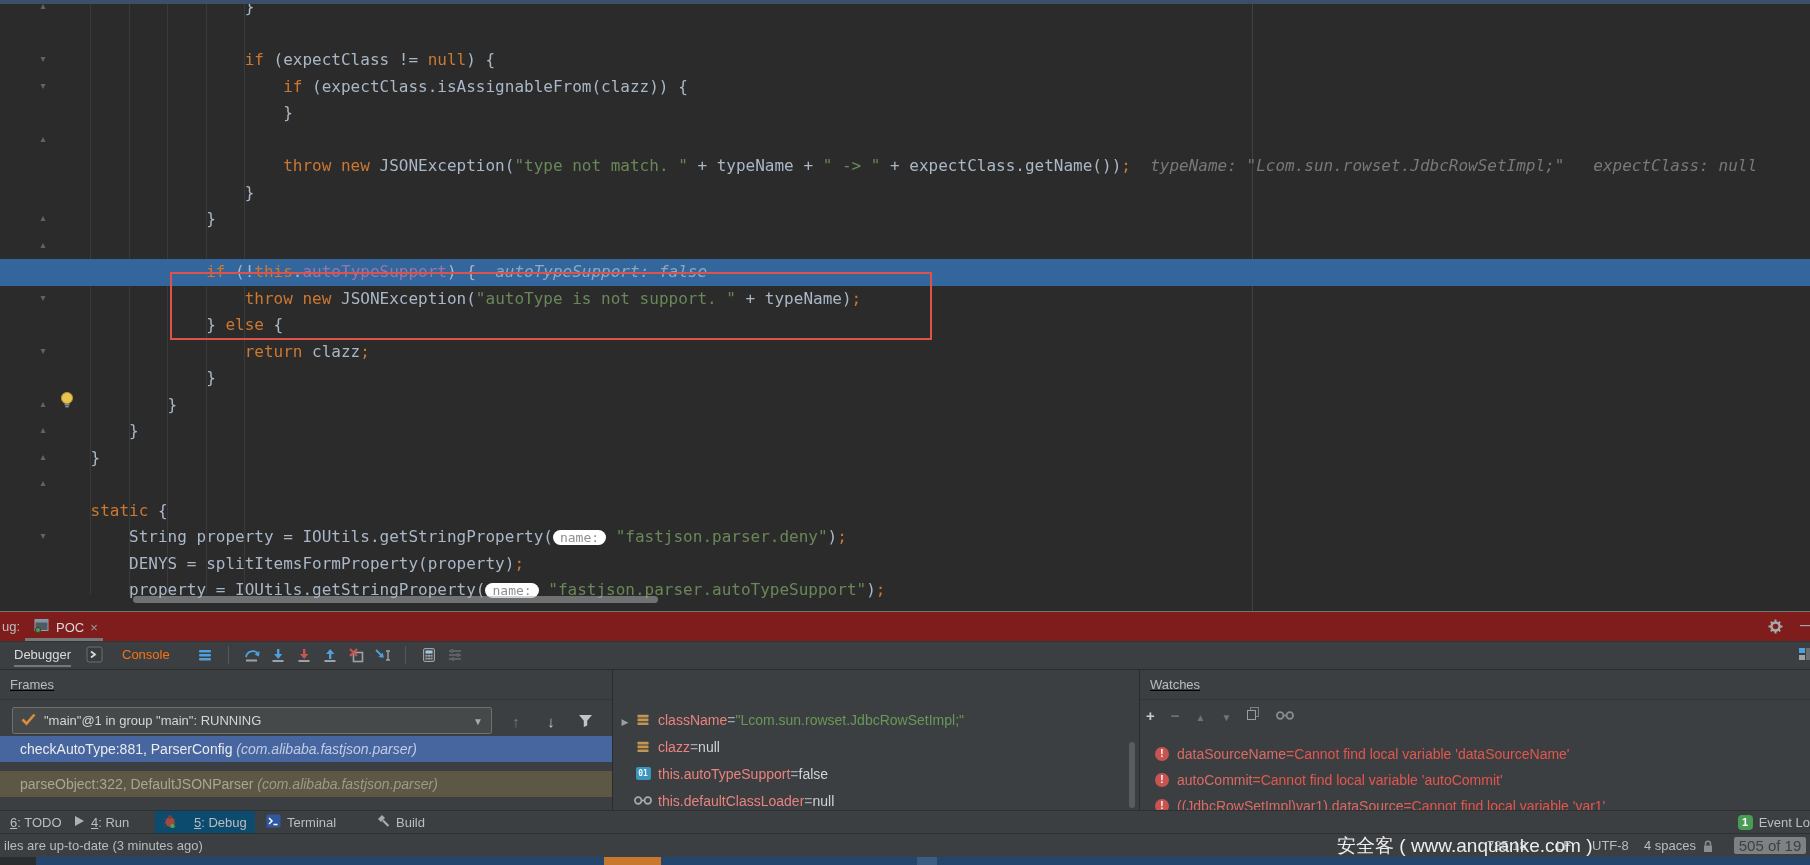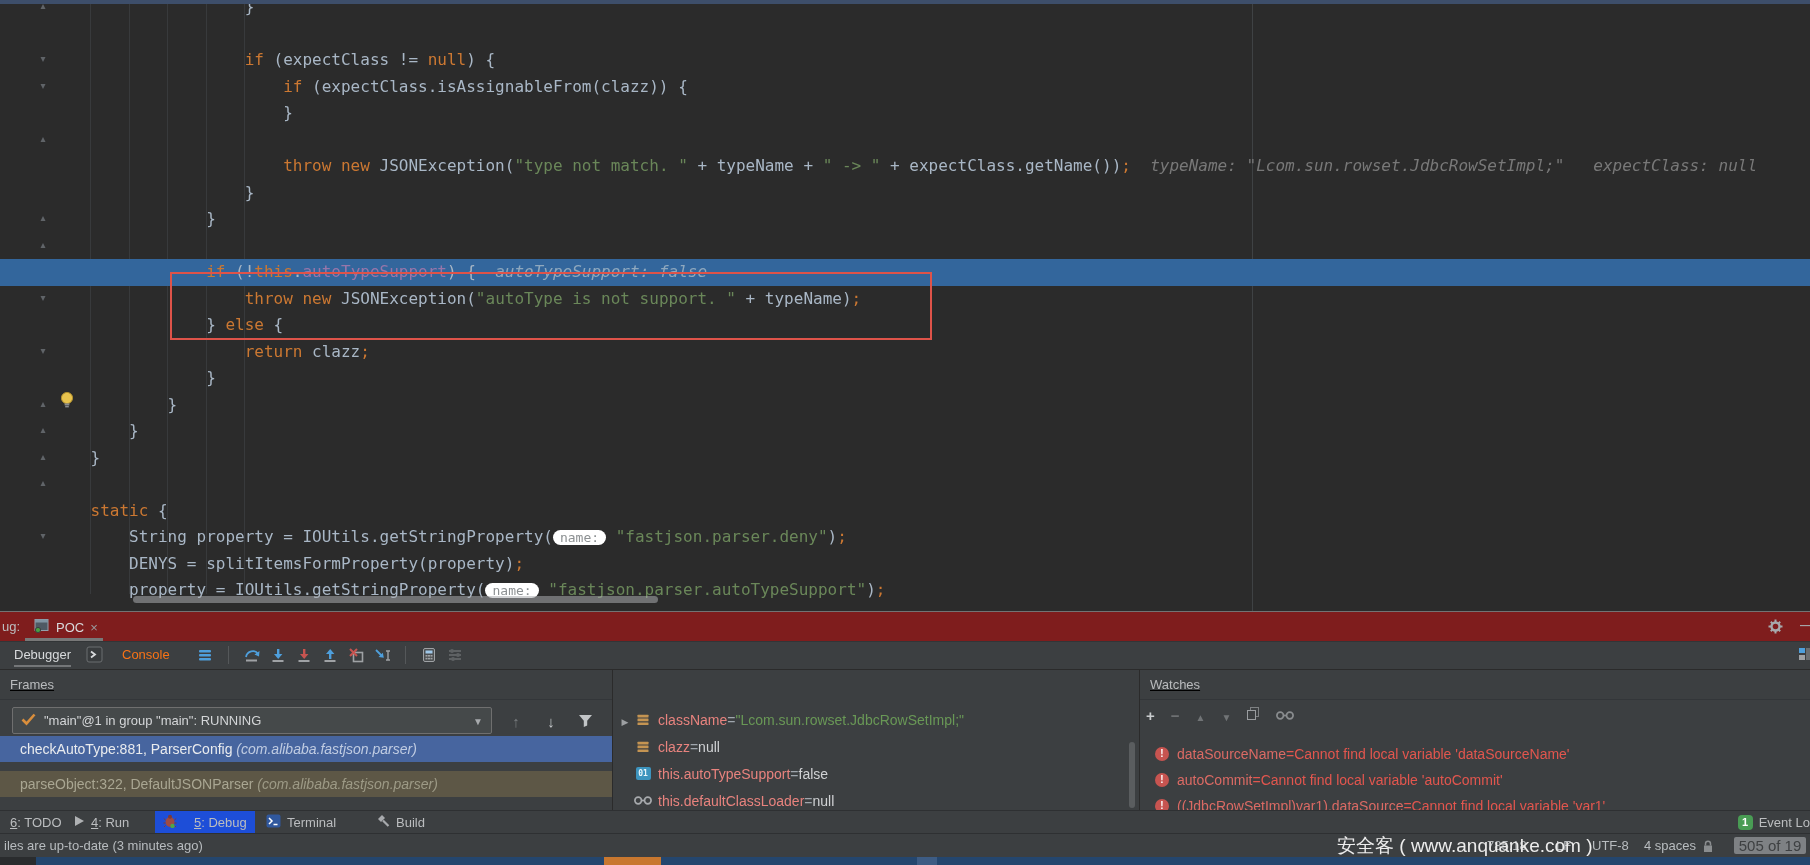--- a/index.html
+++ b/index.html
@@ -53,21 +53,21 @@
   .wname{color:#DB6A64;} .werr{color:#E3564E;}
   .ic01{display:inline-block;width:15px;height:13px;background:#3D94BE;color:#EAF6FB;font-size:8px;font-weight:bold;text-align:center;line-height:13px;border-radius:2px;font-family:"DejaVu Sans Mono",monospace;}
   .icerr{display:inline-block;width:14px;height:14px;background:#C75450;color:#fff;font-size:10px;font-weight:bold;text-align:center;line-height:14px;border-radius:50%;}
   #wtoolbar{position:absolute;left:6px;top:37px;display:flex;align-items:center;gap:16px;}
   .wtb{font-size:15px;font-weight:bold;width:18px;text-align:center;}
   .wtb.tri{font-size:10px;}
   #vscroll{position:absolute;right:4px;top:72px;width:6px;height:66px;background:#5A5D5F;border-radius:3px;}
   
   #tw-bar{left:0;top:810px;width:1810px;height:23px;background:#3C3F41;border-top:1px solid #2E3032;box-sizing:border-box;z-index:2;}
   .twbtn{position:absolute;top:0;height:22px;display:flex;align-items:center;gap:6px;color:#BBBDBF;font-size:13px;padding:0 8px;}
-  .twbtn.active{background:#1d4ed8;gap:17px;}
+  .twbtn.active{background:#0c4a6e;gap:17px;}
   .twbtn u{text-decoration:underline;}
   #event-log{position:absolute;right:0;top:0;height:22px;display:flex;align-items:center;gap:6px;color:#BBBDBF;font-size:13px;}
   #event-badge{width:15px;height:15px;background:#499C54;border-radius:4px;color:#fff;font-size:11px;font-weight:bold;text-align:center;line-height:15px;}
   #status-bar{left:0;top:833px;width:1810px;height:24px;background:#3C3F41;border-top:1px solid #2E3032;box-sizing:border-box;color:#B8BCBF;font-size:13px;z-index:2;}
   .sitem{position:absolute;top:4px;white-space:nowrap;}
   #membox{position:absolute;left:1734px;top:3px;width:72px;height:17px;background:#7E8184;border-radius:2px;color:#3E4042;font-size:15px;text-align:center;line-height:17px;}
   #watermark{position:absolute;left:1337px;top:0px;height:24px;line-height:24px;color:#ECECEC;font-size:19px;white-space:nowrap;z-index:5;}
   #taskbar{left:0;top:857px;width:1810px;height:8px;background:#24466E;z-index:2;}
   #taskbar .blk{position:absolute;top:0;height:8px;}
 </style>

